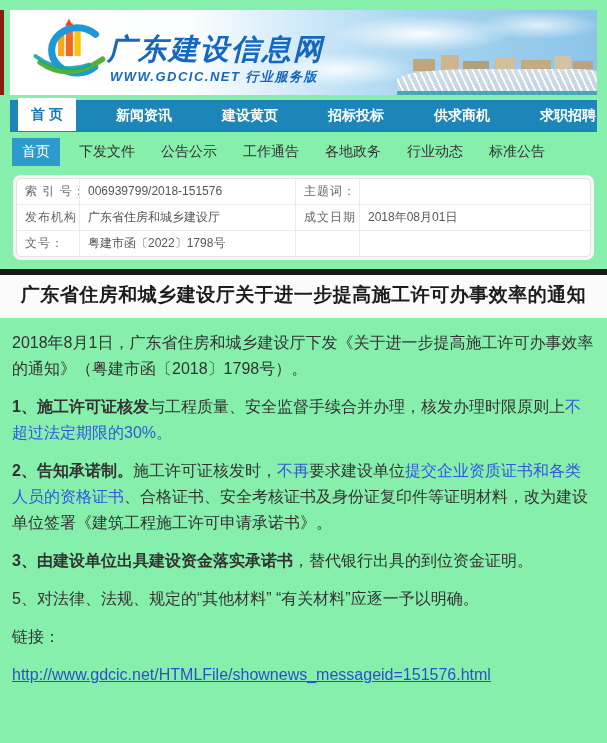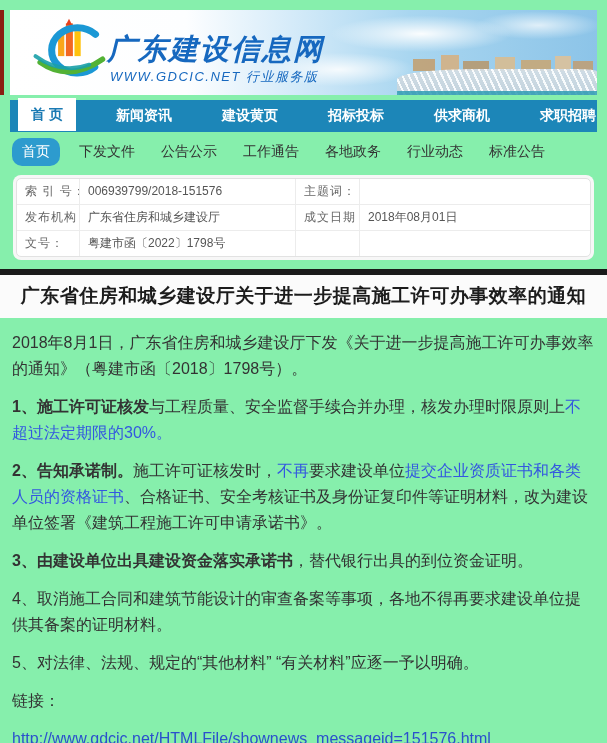--- a/index.html
+++ b/index.html
@@ -18,21 +18,21 @@
       radial-gradient(ellipse 110px 24px at 56% 70%, rgba(255,255,255,.85), rgba(255,255,255,0) 70%),
       radial-gradient(ellipse 90px 20px at 90% 18%, rgba(255,255,255,.7), rgba(255,255,255,0) 70%),
       linear-gradient(90deg,#ffffff 0%,#fdfeff 30%,#d5ebf9 48%,#a9d6f0 68%,#8cc4e8 100%);
   }
   .logo{position:absolute;left:20px;top:7px;}
   .site-name{
     position:absolute;left:97px;top:20px;font-size:29px;font-weight:bold;font-style:italic;
     color:#1668bf;letter-spacing:2px;white-space:nowrap;
   }
   .tagline{
-    position:absolute;left:100px;top:58px;font-size:13px;font-weight:normal;font-style:italic;
+    position:absolute;left:100px;top:58px;font-size:13px;font-weight:bold;font-style:italic;
     color:#1668bf;letter-spacing:1.5px;white-space:nowrap;
   }
   .skyline{position:absolute;right:0;bottom:0;width:200px;height:40px;}
   .blocks{position:absolute;right:4px;top:0;height:16px;width:180px;
     background:
       linear-gradient(#c2a173,#c2a173) 0 4px/22px 12px no-repeat,
       linear-gradient(#d4b184,#d4b184) 28px 0/18px 16px no-repeat,
       linear-gradient(#b79a71,#b79a71) 50px 6px/26px 10px no-repeat,
       linear-gradient(#d9bd92,#d9bd92) 82px 2px/20px 14px no-repeat,
       linear-gradient(#c7a878,#c7a878) 108px 5px/30px 11px no-repeat,
@@ -55,21 +55,21 @@
   }
   .nav1-item{color:#fff;text-decoration:none;padding:0 10px;white-space:nowrap;cursor:pointer;margin-left:30px;}
   .nav1-item.active{
     background:#fff;color:#1b7ab3;height:33px;display:flex;align-items:center;
     margin-top:-3px;margin-left:8px;padding:0 13px;
   }
   
   .nav2{
     margin:5px 10px 0 10px;height:29px;display:flex;align-items:center;font-size:14px;color:#333;
   }
-  .nav2-item{color:#333;text-decoration:none;padding:0 13px;white-space:nowrap;cursor:pointer;border-radius:10px;}
+  .nav2-item{color:#333;text-decoration:none;padding:0 13px;white-space:nowrap;cursor:pointer;}
   .nav2-item.active{
     background:#2d9bce;color:#fff;padding:5px 10px;margin-left:2px;margin-right:6px;
   }
 
   
   .table-wrap{
     margin:12px 16px 0 16px;border:1px solid #e2e2e2;border-radius:5px;background:#fff;overflow:hidden;
     box-shadow:0 0 0 3px #f7f7f7;
   }
   .grid{display:grid;grid-template-columns:62px 216px 64px 1fr;}
@@ -79,21 +79,21 @@
   }
   .cell.r0{border-top:none;}
   .cell.c0{border-left:none;}
   .cell.lbl{color:#666;letter-spacing:1px;}
   .cell.val{color:#555;}
 
   
   .black-bar{margin-top:12px;height:6px;background:#1a1a1a;}
   .title-area{background:#fbfbfb;padding:9px 14px 10px 14px;}
   .article-title{
-    font-size:19px;font-weight:bold;color:#1c1c1c;text-align:center;letter-spacing:.5px;line-height:24px;
+    font-size:19px;font-weight:bold;color:#1c1c1c;text-align:center;letter-spacing:.5px;line-height:24px;font-family:Liberation Mono, monospace;
   }
 
   
   .article-body{padding:0 12px;font-size:16px;line-height:26px;color:#333;}
   .article-body p{margin:12px 0;}
   .run-bold{font-weight:bold;}
   .run-blue{color:#3357e0;}
   .link-line a{color:#2b50cc;text-decoration:underline;word-break:break-all;cursor:pointer;}
 </style>
 </head>
@@ -164,18 +164,17 @@
   <div class="black-bar"></div>
   <div class="title-area">
     <div class="article-title">广东省住房和城乡建设厅关于进一步提高施工许可办事效率的通知</div>
   </div>
 
   <div class="article-body" id="article-body">
       <p><span>2018年8月1日，广东省住房和城乡建设厅下发《关于进一步提高施工许可办事效率的通知》（粤建市函〔2018〕1798号）。</span></p>
       <p><span class="run-bold">1、施工许可证核发</span><span>与工程质量、安全监督手续合并办理，核发办理时限原则上</span><span class="run-blue">不超过法定期限的30%。</span></p>
       <p><span class="run-bold">2、告知承诺制。</span><span>施工许可证核发时，</span><span class="run-blue">不再</span><span>要求建设单位</span><span class="run-blue">提交企业资质证书和各类人员的资格证书</span><span>、合格证书、安全考核证书及身份证复印件等证明材料，改为建设单位签署《建筑工程施工许可申请承诺书》。</span></p>
       <p><span class="run-bold">3、由建设单位出具建设资金落实承诺书</span><span>，替代银行出具的到位资金证明。</span></p>
-      <p><span>4、取消施工合同和建筑节能设计的审查备案等事项，各地不得再要求建设单位提供其备案的证明材料。</span></p>
       <p><span>5、对法律、法规、规定的“其他材料” “有关材料”应逐一予以明确。</span></p>
       <p>链接：</p>
       <p class="link-line"><a>http://www.gdcic.net/HTMLFile/shownews_messageid=151576.html</a></p>
     </div>
 </div>
 
 </body></html>

